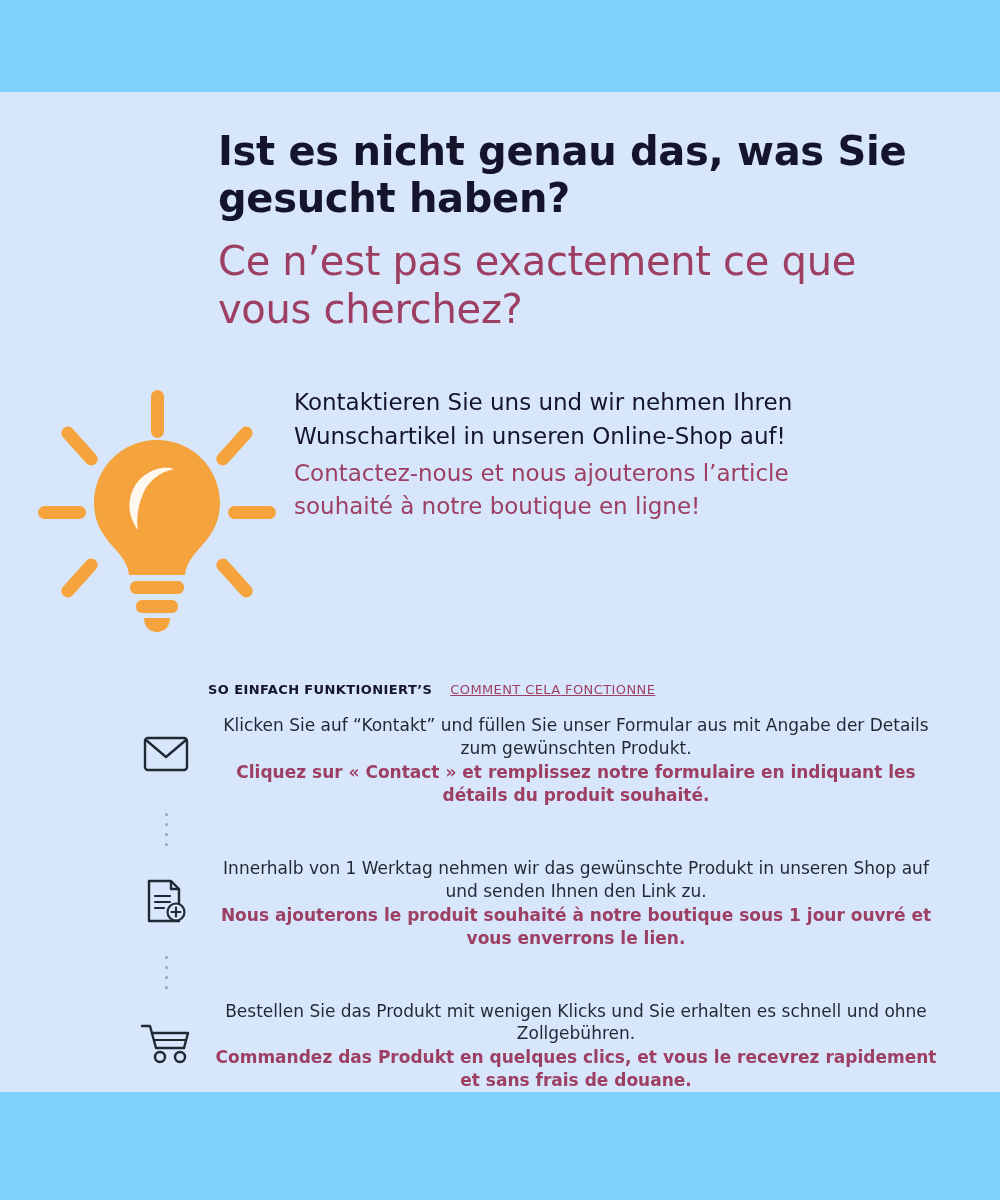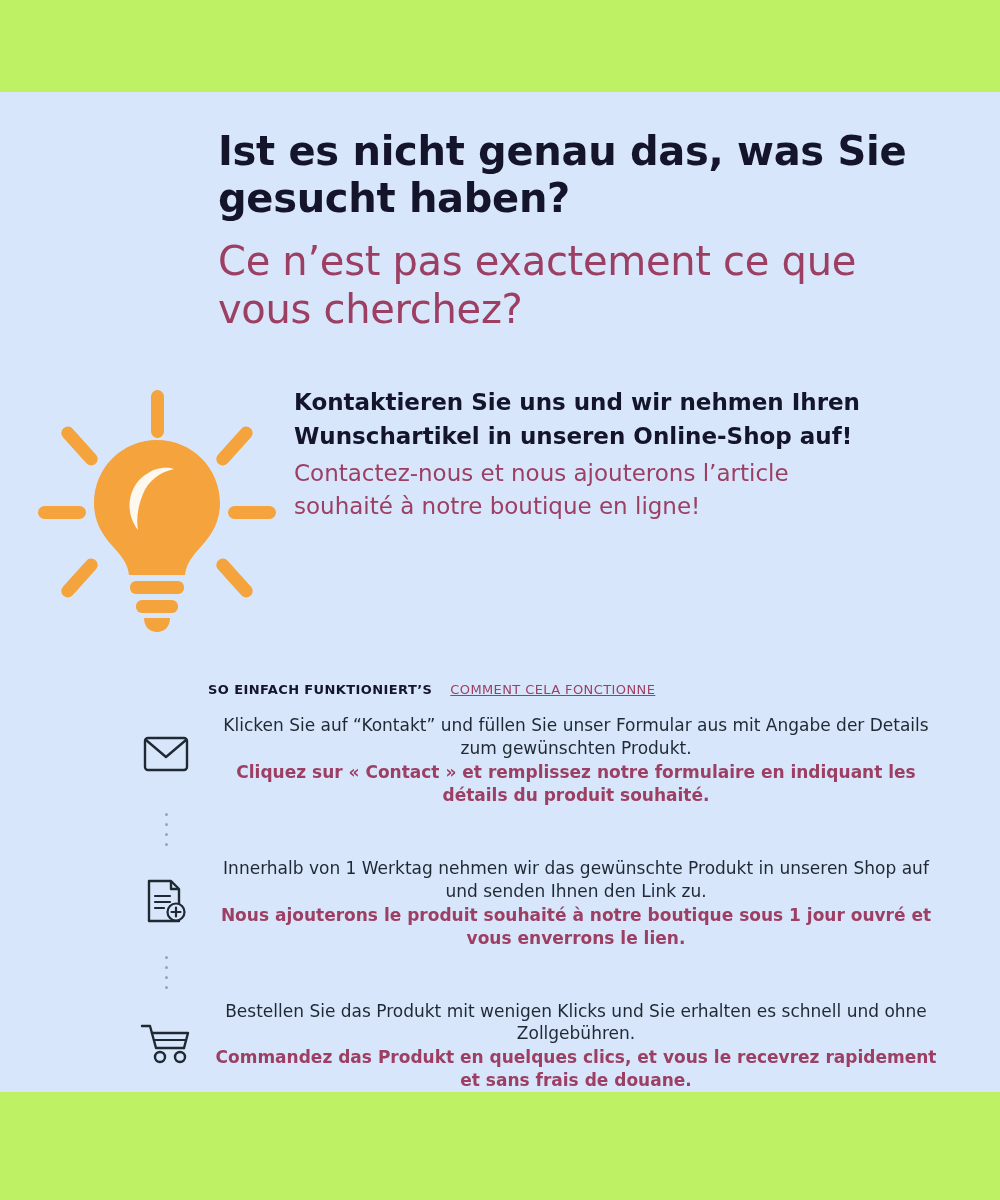--- a/index.html
+++ b/index.html
@@ -10,21 +10,21 @@
     width: 1000px;
     height: 1200px;
     background: #ffffff;
     font-family: "DejaVu Sans", "Liberation Sans", sans-serif;
     overflow: hidden;
   }
   #page {
     position: relative;
     width: 1000px;
     height: 1200px;
-    background: #bef264;
+    background: #7dd3fc;
   }
   #banner {
     position: absolute;
     left: 0;
     top: 92px;
     width: 1000px;
     height: 1000px;
     background: #d7e6fb;
   }
 
@@ -63,21 +63,21 @@
   
   .sub-wrap {
     position: absolute;
     left: 294px;
     top: 386px;
     width: 600px;
   }
   .sub-de {
     font-size: 23px;
     line-height: 1.47;
-    font-weight: bold;
+    font-weight: normal;
     color: #14142b;
   }
   .sub-fr {
     font-size: 23px;
     line-height: 1.47;
     font-weight: normal;
     color: #9c3f63;
     margin-top: 3px;
   }
 

